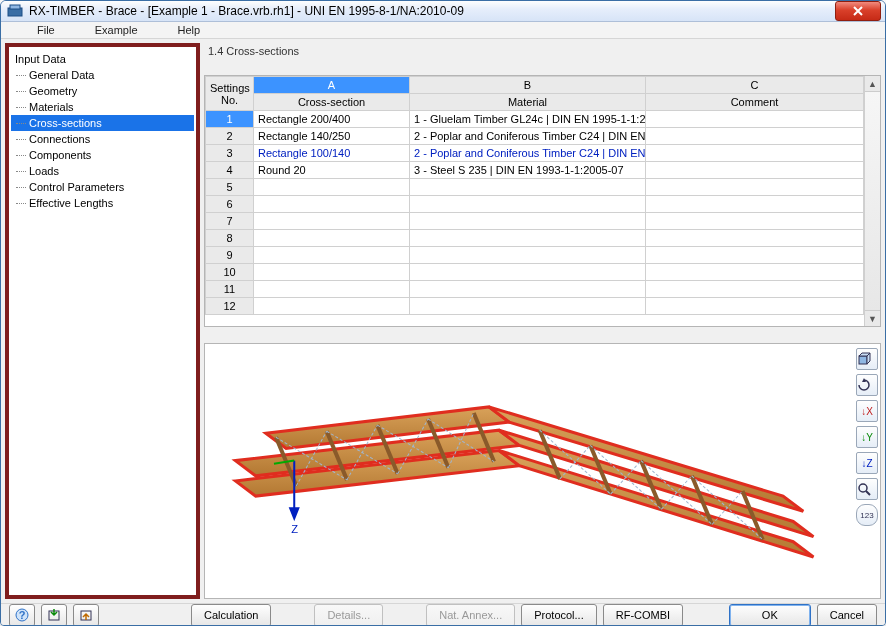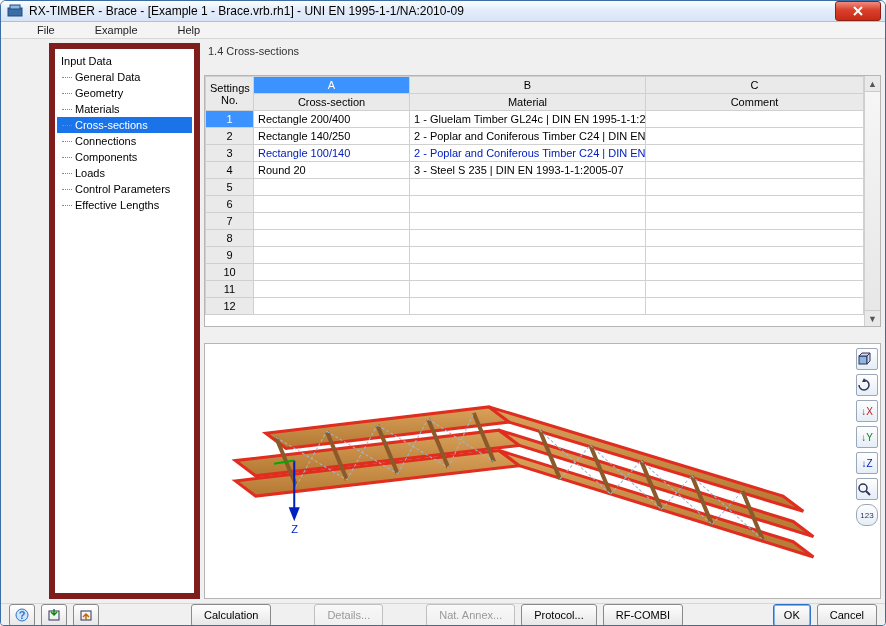--- a/index.html
+++ b/index.html
@@ -5,21 +5,21 @@
   * { box-sizing: border-box; font-family: Tahoma, Arial, sans-serif; font-size: 11px; }
   body { margin: 0; background: #fff; }
   .window { width: 886px; height: 626px; border: 1px solid #3a6ea5; border-radius: 6px 6px 4px 4px; overflow: hidden; background: #f0f0f0; display: flex; flex-direction: column; box-shadow: 0 6px 20px rgba(0,0,0,.2);}
   .titlebar { height: 30px; background: linear-gradient(#fdfefe,#e6eefb 40%,#d7e4f7); display:flex; align-items:center; padding:0 2px; border-bottom:1px solid #aebfd8;}
   .titlebar .app-icon { width:16px;height:16px;margin:0 6px 0 4px;display:inline-flex;}
   .titlebar .title { flex:1; color:#000; font-size:12px;}
   .titlebar .close { width:46px;height:20px;border-radius:3px;background:linear-gradient(#f18b7e,#d9402a 45%,#c62a16);border:1px solid #8f1f10;display:flex;align-items:center;justify-content:center;color:#fff;font-weight:bold;font-size:12px;margin-right:2px;}
   .menubar { height:20px; background:#f4f4f4; border-bottom:1px solid #d6d6d6; display:flex; align-items:center; padding:0 6px; gap:2px;}
   .menubar span { padding:2px 8px; color:#222;margin-left:22px;}
   .client { flex:1; display:flex; padding:4px; gap:4px; background:#f0f0f0;}
-  .sidebar { width:210px; background:#fff; border:6px solid #7f1d1d; padding:4px 2px; overflow:auto;margin-left:44px;}
+  .sidebar { width:210px; background:#fff; border:4px solid #7f1d1d; padding:4px 2px; overflow:auto;}
   .sidebar .root { padding:2px 4px;}
   .sidebar .item { padding:2px 4px 2px 18px; position:relative; color:#000;}
   .sidebar .item::before { content:""; position:absolute; left:5px; top:50%; width:10px; border-top:1px dotted #888;}
   .sidebar .item.selected { background:#1a73e8; color:#fff;}
   .main { flex:1; display:flex; flex-direction:column; gap:16px;}
   .panel-title { padding:2px 4px; color:#333;}
   .grid-wrap { height:252px; border:1px solid #b5b5b5; background:#fff; display:flex;}
   .grid { flex:1; overflow:hidden;}
   .grid table { border-collapse:collapse; width:100%; table-layout:fixed;}
   .grid th, .grid td { border:1px solid #d0d0d0; height:17px; padding:0 4px; text-align:left; background:#fff; overflow:hidden; white-space:nowrap;}
@@ -38,35 +38,35 @@
   .vscroll .arrow.top{top:0;border-bottom:1px solid #ccc;}
   .vscroll .arrow.bot{bottom:0;border-top:1px solid #ccc;}
   .viewport { flex:1; border:1px solid #b5b5b5; background:#fff; position:relative; display:flex;}
   .viewport svg { flex:1;}
   .tool-col { width:26px; display:flex; flex-direction:column; gap:4px; padding:4px 3px; align-items:center;}
   .tool-btn { width:22px;height:22px;border:1px solid #9aa7b8;border-radius:2px;background:linear-gradient(#fefefe,#e5edf7);display:flex;align-items:center;justify-content:center;font-size:10px;color:#335;}
   .bottombar { height:34px; display:flex; align-items:center; padding:0 8px; gap:6px; border-top:1px solid #d6d6d6; background:#f0f0f0;}
   .push { flex:1;}
   .btn { height:23px; padding:0 12px; border:1px solid #8a8a8a; border-radius:3px; background:linear-gradient(#fefefe,#e6e6e6);}
   .btn[disabled]{ color:#999; border-color:#c0c0c0; background:linear-gradient(#f8f8f8,#efefef);margin-left:37px;}
-  .btn.primary { border-color:#2f72c7; box-shadow:0 0 0 1px #7fb2ee inset; padding:0 10px;}
+  .btn.primary { border-color:#2f72c7; box-shadow:0 0 0 1px #7fb2ee inset; padding:0 32px;}
   .icon-btn { width:26px;height:23px;border:1px solid #8a8a8a;border-radius:3px;background:linear-gradient(#fff,#e6e6e6);display:flex;align-items:center;justify-content:center;}
 </style>
 </head>
 <body>
 
 <div class="window">
   <div class="titlebar">
     <span class="app-icon">
       <svg viewBox="0 0 16 16">
           <rect x="1" y="5" width="14" height="8" fill="#3a6ea5" stroke="#1d4e86"></rect>
           <rect x="3" y="2" width="10" height="4" fill="#8fb7e3" stroke="#1d4e86"></rect>
         </svg>
     </span>
-    <span class="title">RX-TIMBER - Brace - [Example 1 - Brace.vrb.rh1] - UNI EN 1995-1-1/NA:2010-09</span>
+    <span class="title">RX-TIMBER - Brace - [Example 1 - Brace.vrb.rh1] - UNI EN 1995-8-1/NA:2010-09</span>
     <div class="close">
       <svg width="12" height="10" viewBox="0 0 12 10">
           <path d="M2 1 L10 9 M10 1 L2 9" stroke="#fff" stroke-width="2"></path>
         </svg>
     </div>
   </div>
 
   <div class="menubar">
     <span>File</span>
     <span>Example</span>

